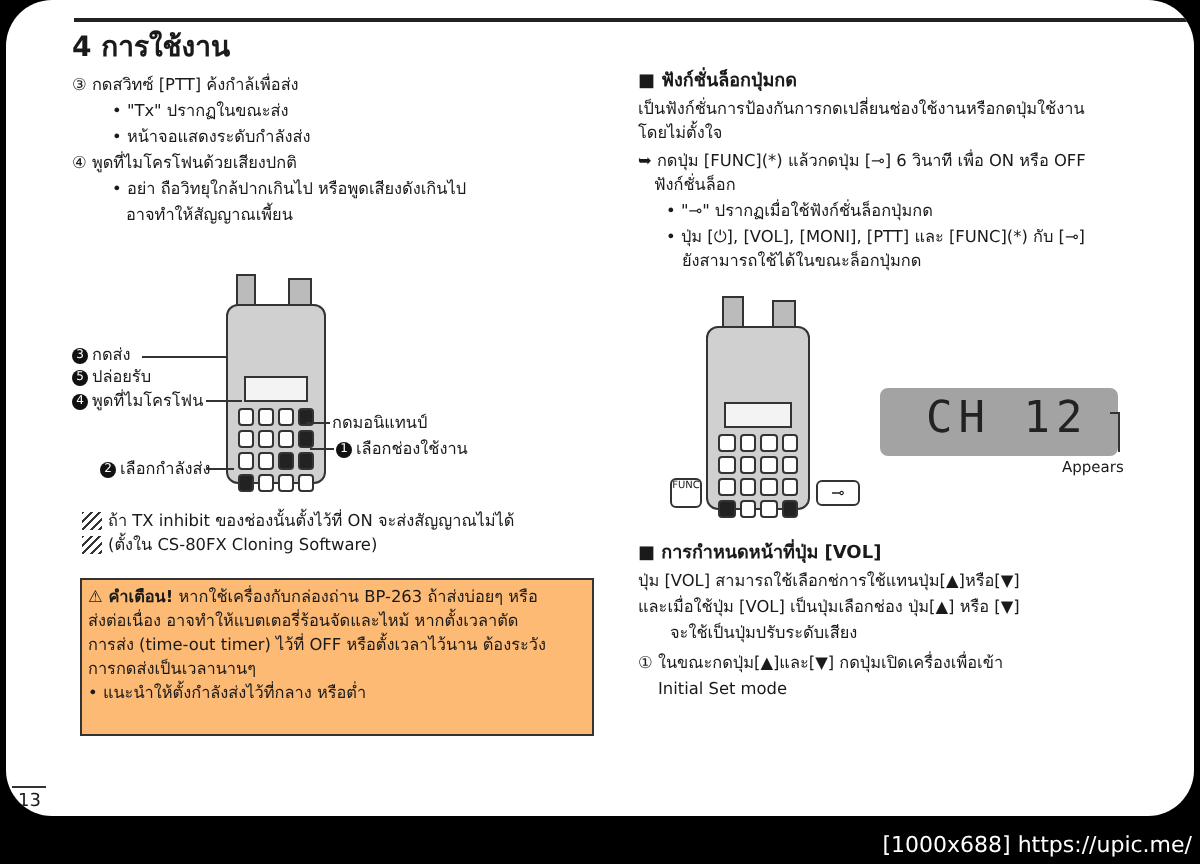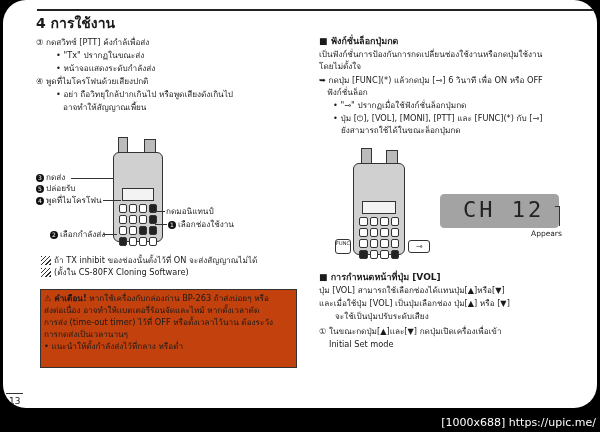--- a/index.html
+++ b/index.html
@@ -7,21 +7,21 @@
          font-family:"DejaVu Sans", sans-serif; color:#1a1a1a; }
   .page { position:absolute; left:3px; top:0; width:594px; height:408px; background:#fff; overflow:hidden;border-radius:23px; }
   .top-rule { position:absolute; left:34px; top:9px; width:560px; height:2px; background:#222; }
   .title { position:absolute; left:33px; top:12px; font-size:14px; font-weight:bold; }
   .t { position:absolute; font-size:8.2px; line-height:11px; white-space:nowrap; }
   .b { font-weight:bold; }
   .bullet::before { content:"• "; }
   .page-rule { position:absolute; left:3px; top:393px; width:17px; height:1px; background:#333; }
   .page-num { position:absolute; left:6px; top:396px; font-size:9px; }
   .warn { position:absolute; left:37px; top:289px; width:257px; height:79px; border:1px solid #333;
-          background:#c2410c; padding:2px 3px; box-sizing:border-box; font-size:8.2px; line-height:12px; }
+          background:#fdba74; padding:2px 3px; box-sizing:border-box; font-size:8.2px; line-height:12px; }
   .warn p { margin:0; }
   .radio { position:absolute; background:#d0d0d0; border:1.5px solid #333; border-radius:6px; }
   .radio .screen { position:absolute; background:#f3f3f3; border:1px solid #333; }
   .radio .keys { position:absolute; display:grid; grid-template-columns:repeat(4,1fr); gap:2px; }
   .radio .keys span { display:block; height:7px; border:1px solid #333; border-radius:2px; background:#fff; }
   .radio .keys span.dark { background:#222; }
   .antenna { position:absolute; background:#bbb; border:1px solid #333; }
   .label-line { position:absolute; height:1px; background:#333; }
   .lcd { position:absolute; left:437px; top:194px; width:117px; height:32px; border:1px solid #a3a3a3; border-radius:4px; background:#a3a3a3; }
   .lcd-text { position:absolute; left:22px; top:2px; font-family:"DejaVu Sans Mono", monospace; font-size:22px; letter-spacing:3px; color:#222; }
@@ -137,20 +137,20 @@
   </div>
 
   <div class="lcd">
     <div class="lcd-text">CH 12</div>
   </div>
   <div class="label-line" style="left:552px;top:206px;width:5px;"></div>
   <div style="position:absolute;left:556px;top:206px;width:1px;height:20px;background:#333;"></div>
   <div class="t" style="left:528px;top:228px;font-size:7.5px;">Appears</div>
 
   <div class="t b" style="left:316px;top:272px;font-size:9px;">■ การกำหนดหน้าที่ปุ่ม [VOL]</div>
-  <div class="t" style="left:316px;top:285px;">ปุ่ม [VOL] สามารถใช้เลือกช่องได้แทนปุ่ม[▲]หรือ[▼]</div>
+  <div class="t" style="left:316px;top:285px;">ปุ่ม [VOL] สามารถใช้เลือกช่การใช้แทนปุ่ม[▲]หรือ[▼]</div>
   <div class="t" style="left:316px;top:298px;">และเมื่อใช้ปุ่ม [VOL] เป็นปุ่มเลือกช่อง ปุ่ม[▲] หรือ [▼]</div>
   <div class="t" style="left:316px;top:311px;margin-left:16px;">จะใช้เป็นปุ่มปรับระดับเสียง</div>
   <div class="t" style="left:316px;top:326px;">① ในขณะกดปุ่ม[▲]และ[▼] กดปุ่มเปิดเครื่องเพื่อเข้า</div>
   <div class="t" style="left:326px;top:339px;">Initial Set mode</div>
 </div>
 
 <div class="footer">[1000x688] https://upic.me/</div>
 
 </body></html>

